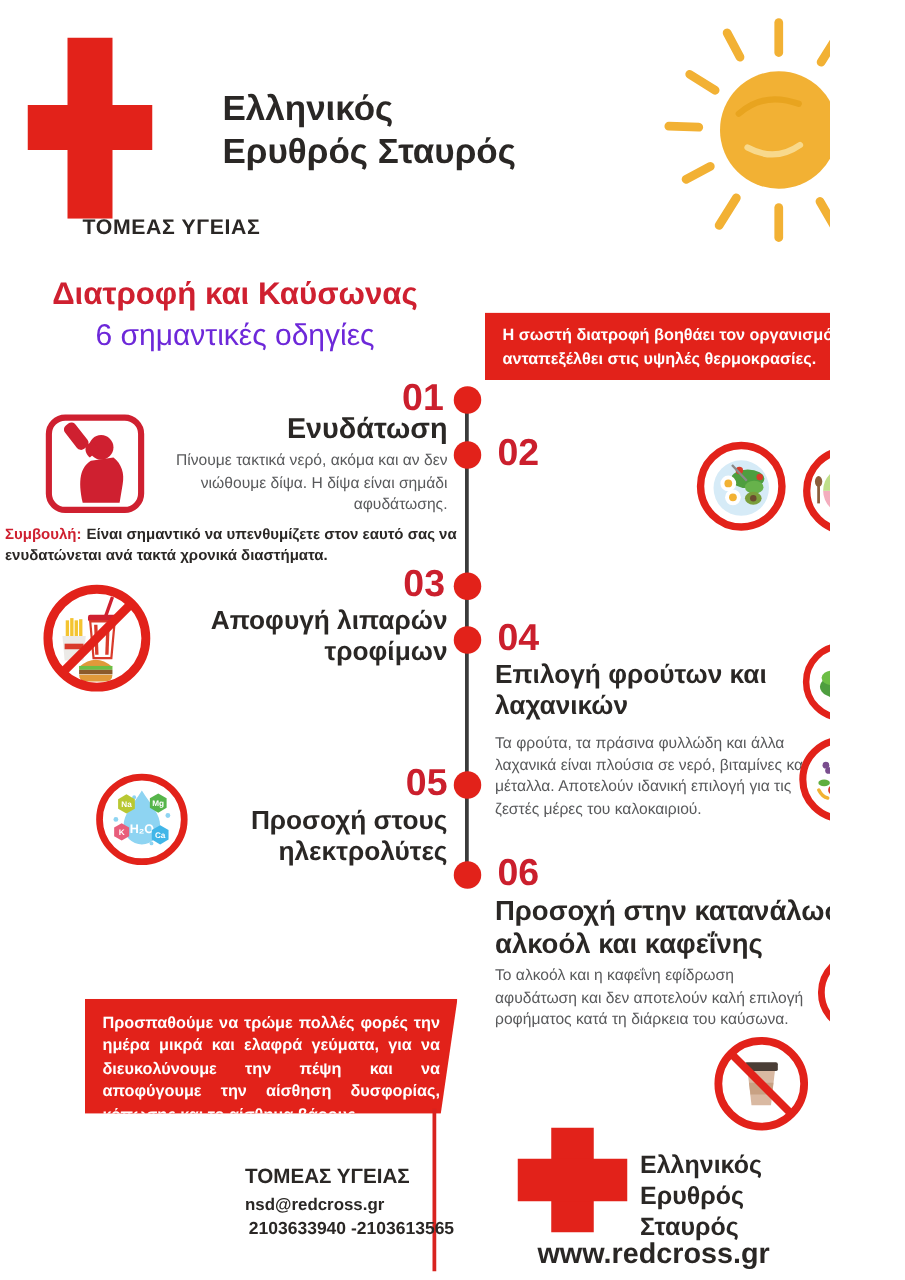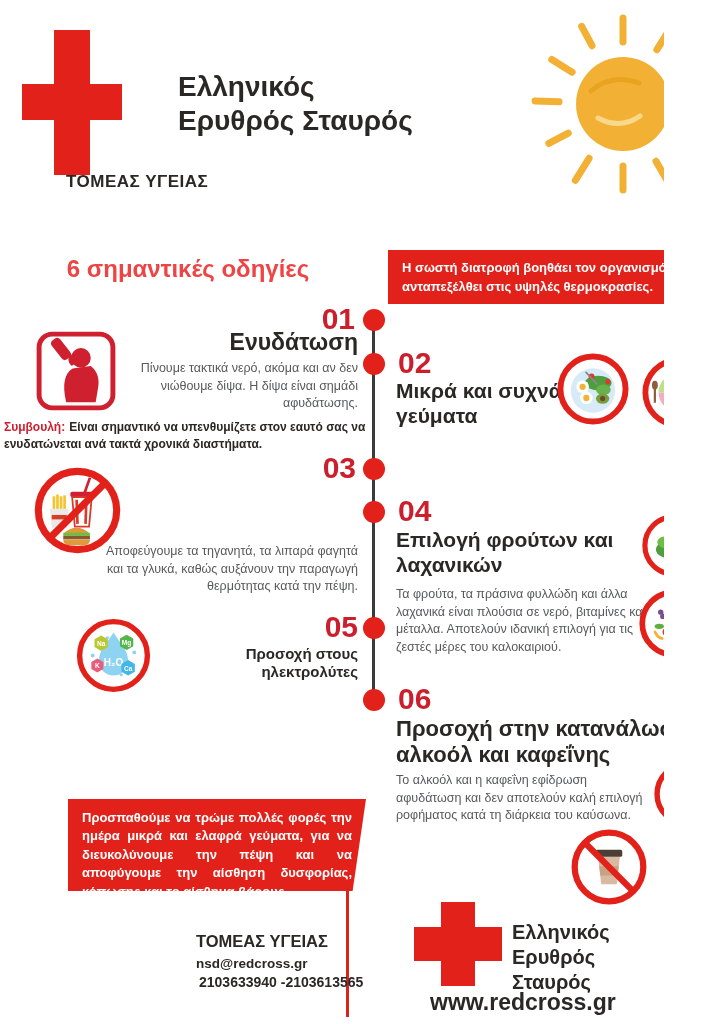--- a/index.html
+++ b/index.html
@@ -4,21 +4,21 @@
 <style>
   html,body{margin:0;padding:0;background:#fff;}
   .canvas{position:relative;width:664px;height:1024px;background:#fff;overflow:hidden;
           font-family:"Liberation Sans","DejaVu Sans",sans-serif;color:#2a2725;}
   .abs{position:absolute;}
   
   .org{left:178px;top:70px;font-size:28px;font-weight:bold;line-height:34px;color:#2a2725;}
   .sector-hdr{left:66px;top:172px;font-size:17px;font-weight:bold;letter-spacing:.5px;}
   
   .t1{left:8px;top:221px;width:360px;text-align:center;font-size:25px;font-weight:bold;color:#cf2030;}
-  .t2{left:8px;top:255px;width:360px;text-align:center;font-size:24px;font-weight:bold;color:#ef4444;}
+  .t2{left:8px;top:255px;width:360px;text-align:center;font-size:24px;font-weight:normal;color:#6d28d9;}
   
   .intro-banner{left:388px;top:250px;width:336px;height:54px;background:#e2221a;
     clip-path:polygon(0 0,100% 0,97.5% 100%,0 100%);color:#fff;font-size:13px;font-weight:bold;
     line-height:1.45;padding:9px 14px;box-sizing:border-box;}
   .outro-banner{left:68px;top:799px;width:298px;height:92px;background:#e2221a;
     clip-path:polygon(0 0,100% 0,95.5% 100%,0 100%);color:#fff;font-size:13px;font-weight:bold;
     line-height:1.42;padding:10px 14px;box-sizing:border-box;text-align:justify;}
   
   .tl-line{left:372px;top:320px;width:3px;height:382px;background:#3b3b3b;}
   .dot{width:22px;height:22px;border-radius:50%;background:#e2221a;}
@@ -66,20 +66,21 @@
       <line x1="96" y1="16" x2="96" y2="38" transform="rotate(242 96 100)"></line>
       <line x1="96" y1="12" x2="96" y2="36" transform="rotate(272 96 100)"></line>
       <line x1="96" y1="16" x2="96" y2="40" transform="rotate(302 96 100)"></line>
       <line x1="96" y1="12" x2="96" y2="34" transform="rotate(332 96 100)"></line>
     </g>
     <circle cx="96" cy="100" r="47" fill="#f2b134"></circle>
     <path d="M64 87 q20 -18 48 -8" stroke="#e8a41f" stroke-width="5" fill="none" stroke-linecap="round"></path>
     <path d="M71 114 q22 12 42 -2" stroke="#f8d98c" stroke-width="5" fill="none" stroke-linecap="round"></path>
   </svg>
 
+  <div class="abs t1">Διατροφή και Καύσωνας</div>
   <div class="abs t2">6 σημαντικές οδηγίες</div>
 
   <div class="abs intro-banner">Η σωστή διατροφή βοηθάει τον οργανισμό μας ανταπεξέλθει στις υψηλές θερμοκρασίες.</div>
 
   <div class="abs tl-line"></div>
   <div class="abs dot" style="left:363px;top:309px;"></div>
   <div class="abs dot" style="left:363px;top:353px;"></div>
   <div class="abs dot" style="left:363px;top:458px;"></div>
   <div class="abs dot" style="left:363px;top:501px;"></div>
   <div class="abs dot" style="left:363px;top:617px;"></div>
@@ -95,21 +96,20 @@
       <path d="M45 44 C38 38 40 30 48 29 L54 36 Z"></path>
     </g>
   </svg>
   <div class="abs stitle right" style="left:118px;top:329px;width:240px;font-size:23px;">Ενυδάτωση</div>
   <div class="abs sbody right" style="left:104px;top:360px;width:254px;">Πίνουμε τακτικά νερό, ακόμα και αν δεν νιώθουμε δίψα. Η δίψα είναι σημάδι αφυδάτωσης.</div>
   <div class="abs tip">
     <span class="tip-label">Συμβουλή:</span><span>Είναι σημαντικό να υπενθυμίζετε στον εαυτό σας να ενυδατώνεται ανά τακτά χρονικά διαστήματα.</span>
   </div>
 
   <div class="abs num" style="left:398px;top:346px;">02</div>
-  <div class="abs stitle" style="left:396px;top:379px;width:185px;font-size:21px;">Μικρά και συχνά γεύματα</div>
   <svg class="abs" style="left:556px;top:352px;" width="74" height="74" viewBox="0 0 100 100">
     <circle cx="50" cy="50" r="45" fill="#fff"></circle>
     <circle cx="50" cy="52" r="30" fill="#d6ebf7"></circle>
     <ellipse cx="57" cy="42" rx="18" ry="10" fill="#4e9e3f"></ellipse>
     <ellipse cx="64" cy="51" rx="10" ry="7" fill="#67b24b"></ellipse>
     <ellipse cx="63" cy="63" rx="9" ry="7" fill="#7a9e3b"></ellipse>
     <circle cx="63" cy="63" r="3.5" fill="#6b4a2f"></circle>
     <circle cx="36" cy="47" r="8.5" fill="#fff"></circle>
       <circle cx="36" cy="47" r="4.2" fill="#f2b233"></circle>
     <circle cx="41" cy="62" r="8.5" fill="#fff"></circle>
@@ -153,21 +153,21 @@
       <line x1="49" y1="38" x2="50" y2="65" stroke="#d93b2b" stroke-width="3"></line>
       <line x1="60" y1="38" x2="59" y2="65" stroke="#d93b2b" stroke-width="3"></line>
       <path d="M34 76 q15 -13 30 0 z" fill="#e0993a"></path>
       <rect x="34" y="75" width="30" height="3.5" fill="#6cbe45"></rect>
       <rect x="34" y="78.5" width="30" height="4" fill="#8b5a2b"></rect>
       <path d="M34 83 h30 q0 6 -7 6 h-16 q-7 0 -7 -6 z" fill="#e0993a"></path>
     </g>
     <circle cx="50" cy="50" r="44" fill="none" stroke="#e2221a" stroke-width="8"></circle>
     <line x1="19" y1="81" x2="81" y2="19" stroke="#e2221a" stroke-width="8"></line>
   </svg>
-  <div class="abs sbody right" style="left:94px;top:543px;width:264px;">Αποφεύγουμε τα τηγανητά, τα λιπαρά φαγητά και τα γλυκά, καθώς αυξάνουν την παραγωγή θερμότητας κατά την πέψη.</div>
+  <div class="abs stitle right" style="left:126px;top:485px;width:232px;font-size:21px;">Αποφυγή λιπαρών τροφίμων</div>
 
   <div class="abs num" style="left:398px;top:494px;">04</div>
   <div class="abs stitle" style="left:396px;top:528px;width:245px;font-size:21px;">Επιλογή φρούτων και λαχανικών</div>
   <div class="abs sbody" style="left:396px;top:586px;width:266px;">Τα φρούτα, τα πράσινα φυλλώδη και άλλα λαχανικά είναι πλούσια σε νερό, βιταμίνες και μέταλλα. Αποτελούν ιδανική επιλογή για τις ζεστές μέρες του καλοκαιριού.</div>
   <svg class="abs" style="left:641px;top:513px;" width="65" height="65" viewBox="0 0 100 100">
     <circle cx="50" cy="50" r="45" fill="#fff"></circle>
     <ellipse cx="50" cy="56" rx="27" ry="15" fill="#4e9e3f"></ellipse>
     <ellipse cx="38" cy="45" rx="13" ry="9" fill="#6cbe45"></ellipse>
     <ellipse cx="61" cy="43" rx="14" ry="9" fill="#3c8a33"></ellipse>
     <circle cx="52" cy="39" r="5.5" fill="#f2d04b"></circle>
@@ -201,21 +201,21 @@
     <polygon points="42.7,29 42.7,39 34,44 25.3,39 25.3,29 34,24" fill="#b9c832"></polygon>
     <text x="34" y="37.5" font-size="8.5" font-weight="bold" fill="#fff" text-anchor="middle">Na</text>
     <polygon points="75.7,28 75.7,38 67,43 58.3,38 58.3,28 67,23" fill="#56b54a"></polygon>
     <text x="67" y="36.5" font-size="8.5" font-weight="bold" fill="#fff" text-anchor="middle">Mg</text>
     <polygon points="36.8,58.5 36.8,67.5 29,72 21.2,67.5 21.2,58.5 29,54" fill="#e85d7b"></polygon>
     <text x="29" y="66.5" font-size="8.5" font-weight="bold" fill="#fff" text-anchor="middle">K</text>
     <polygon points="77.7,61 77.7,71 69,76 60.3,71 60.3,61 69,56" fill="#41b6e8"></polygon>
     <text x="69" y="69.5" font-size="8.5" font-weight="bold" fill="#fff" text-anchor="middle">Ca</text>
   </svg>
   <div class="abs num right" style="left:278px;top:610px;width:80px;">05</div>
-  <div class="abs stitle right" style="left:146px;top:645px;width:212px;font-size:15px;">Προσοχή στους ηλεκτρολύτες</div>
+  <div class="abs stitle right" style="left:146px;top:645px;width:212px;font-size:21px;">Προσοχή στους ηλεκτρολύτες</div>
 
   <div class="abs num" style="left:398px;top:682px;">06</div>
   <div class="abs stitle" style="left:396px;top:716px;width:310px;font-size:22px;">Προσοχή στην κατανάλωση αλκοόλ και καφεΐνης</div>
   <div class="abs sbody" style="left:396px;top:772px;width:258px;">Το αλκοόλ και η καφεΐνη εφίδρωση αφυδάτωση και δεν αποτελούν καλή επιλογή ροφήματος κατά τη διάρκεια του καύσωνα.</div>
   <svg class="abs" style="left:653px;top:760px;" width="68" height="68" viewBox="0 0 100 100">
     <circle cx="50" cy="50" r="45" fill="#fff"></circle>
     <rect x="56" y="38" width="13" height="34" rx="3" fill="#c9a584"></rect>
     <rect x="59.5" y="26" width="6" height="14" fill="#c9a584"></rect>
     <path d="M31 38 h15 l-2 12 a5.5 6 0 0 1 -11 0 Z" fill="#e9dfd2"></path>
     <line x1="38.5" y1="55" x2="38.5" y2="66" stroke="#e9dfd2" stroke-width="2.5"></line>

